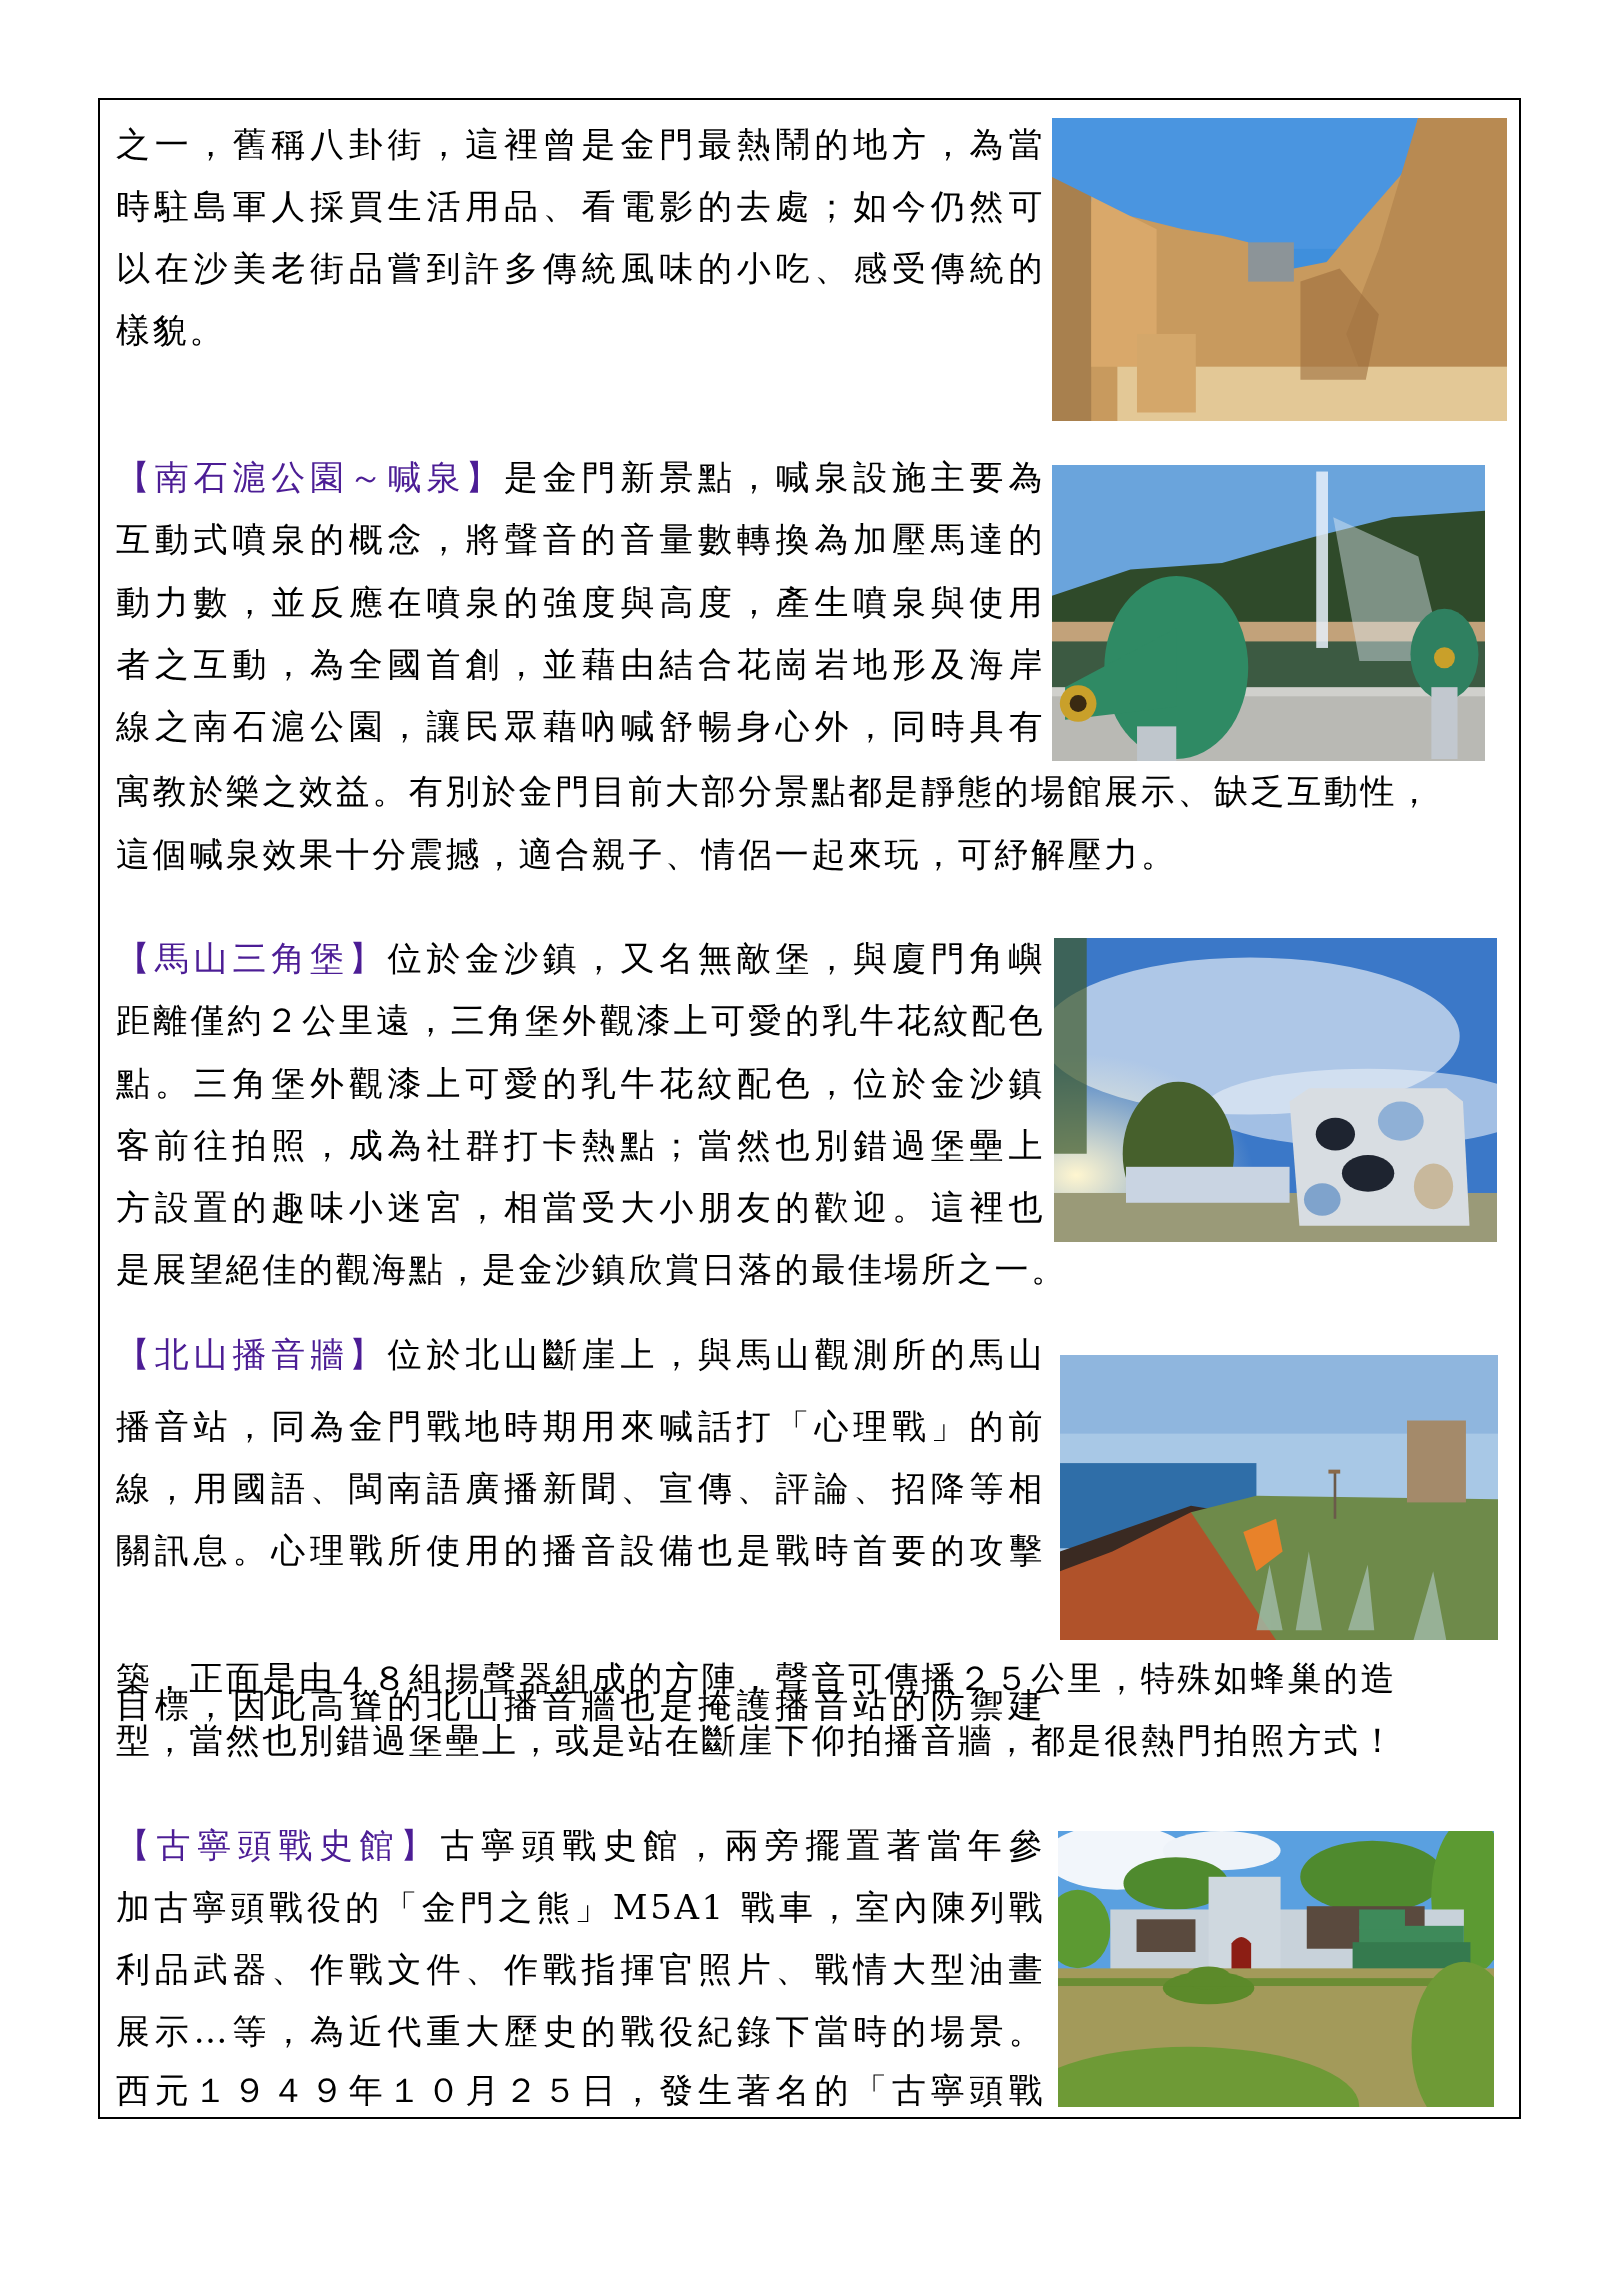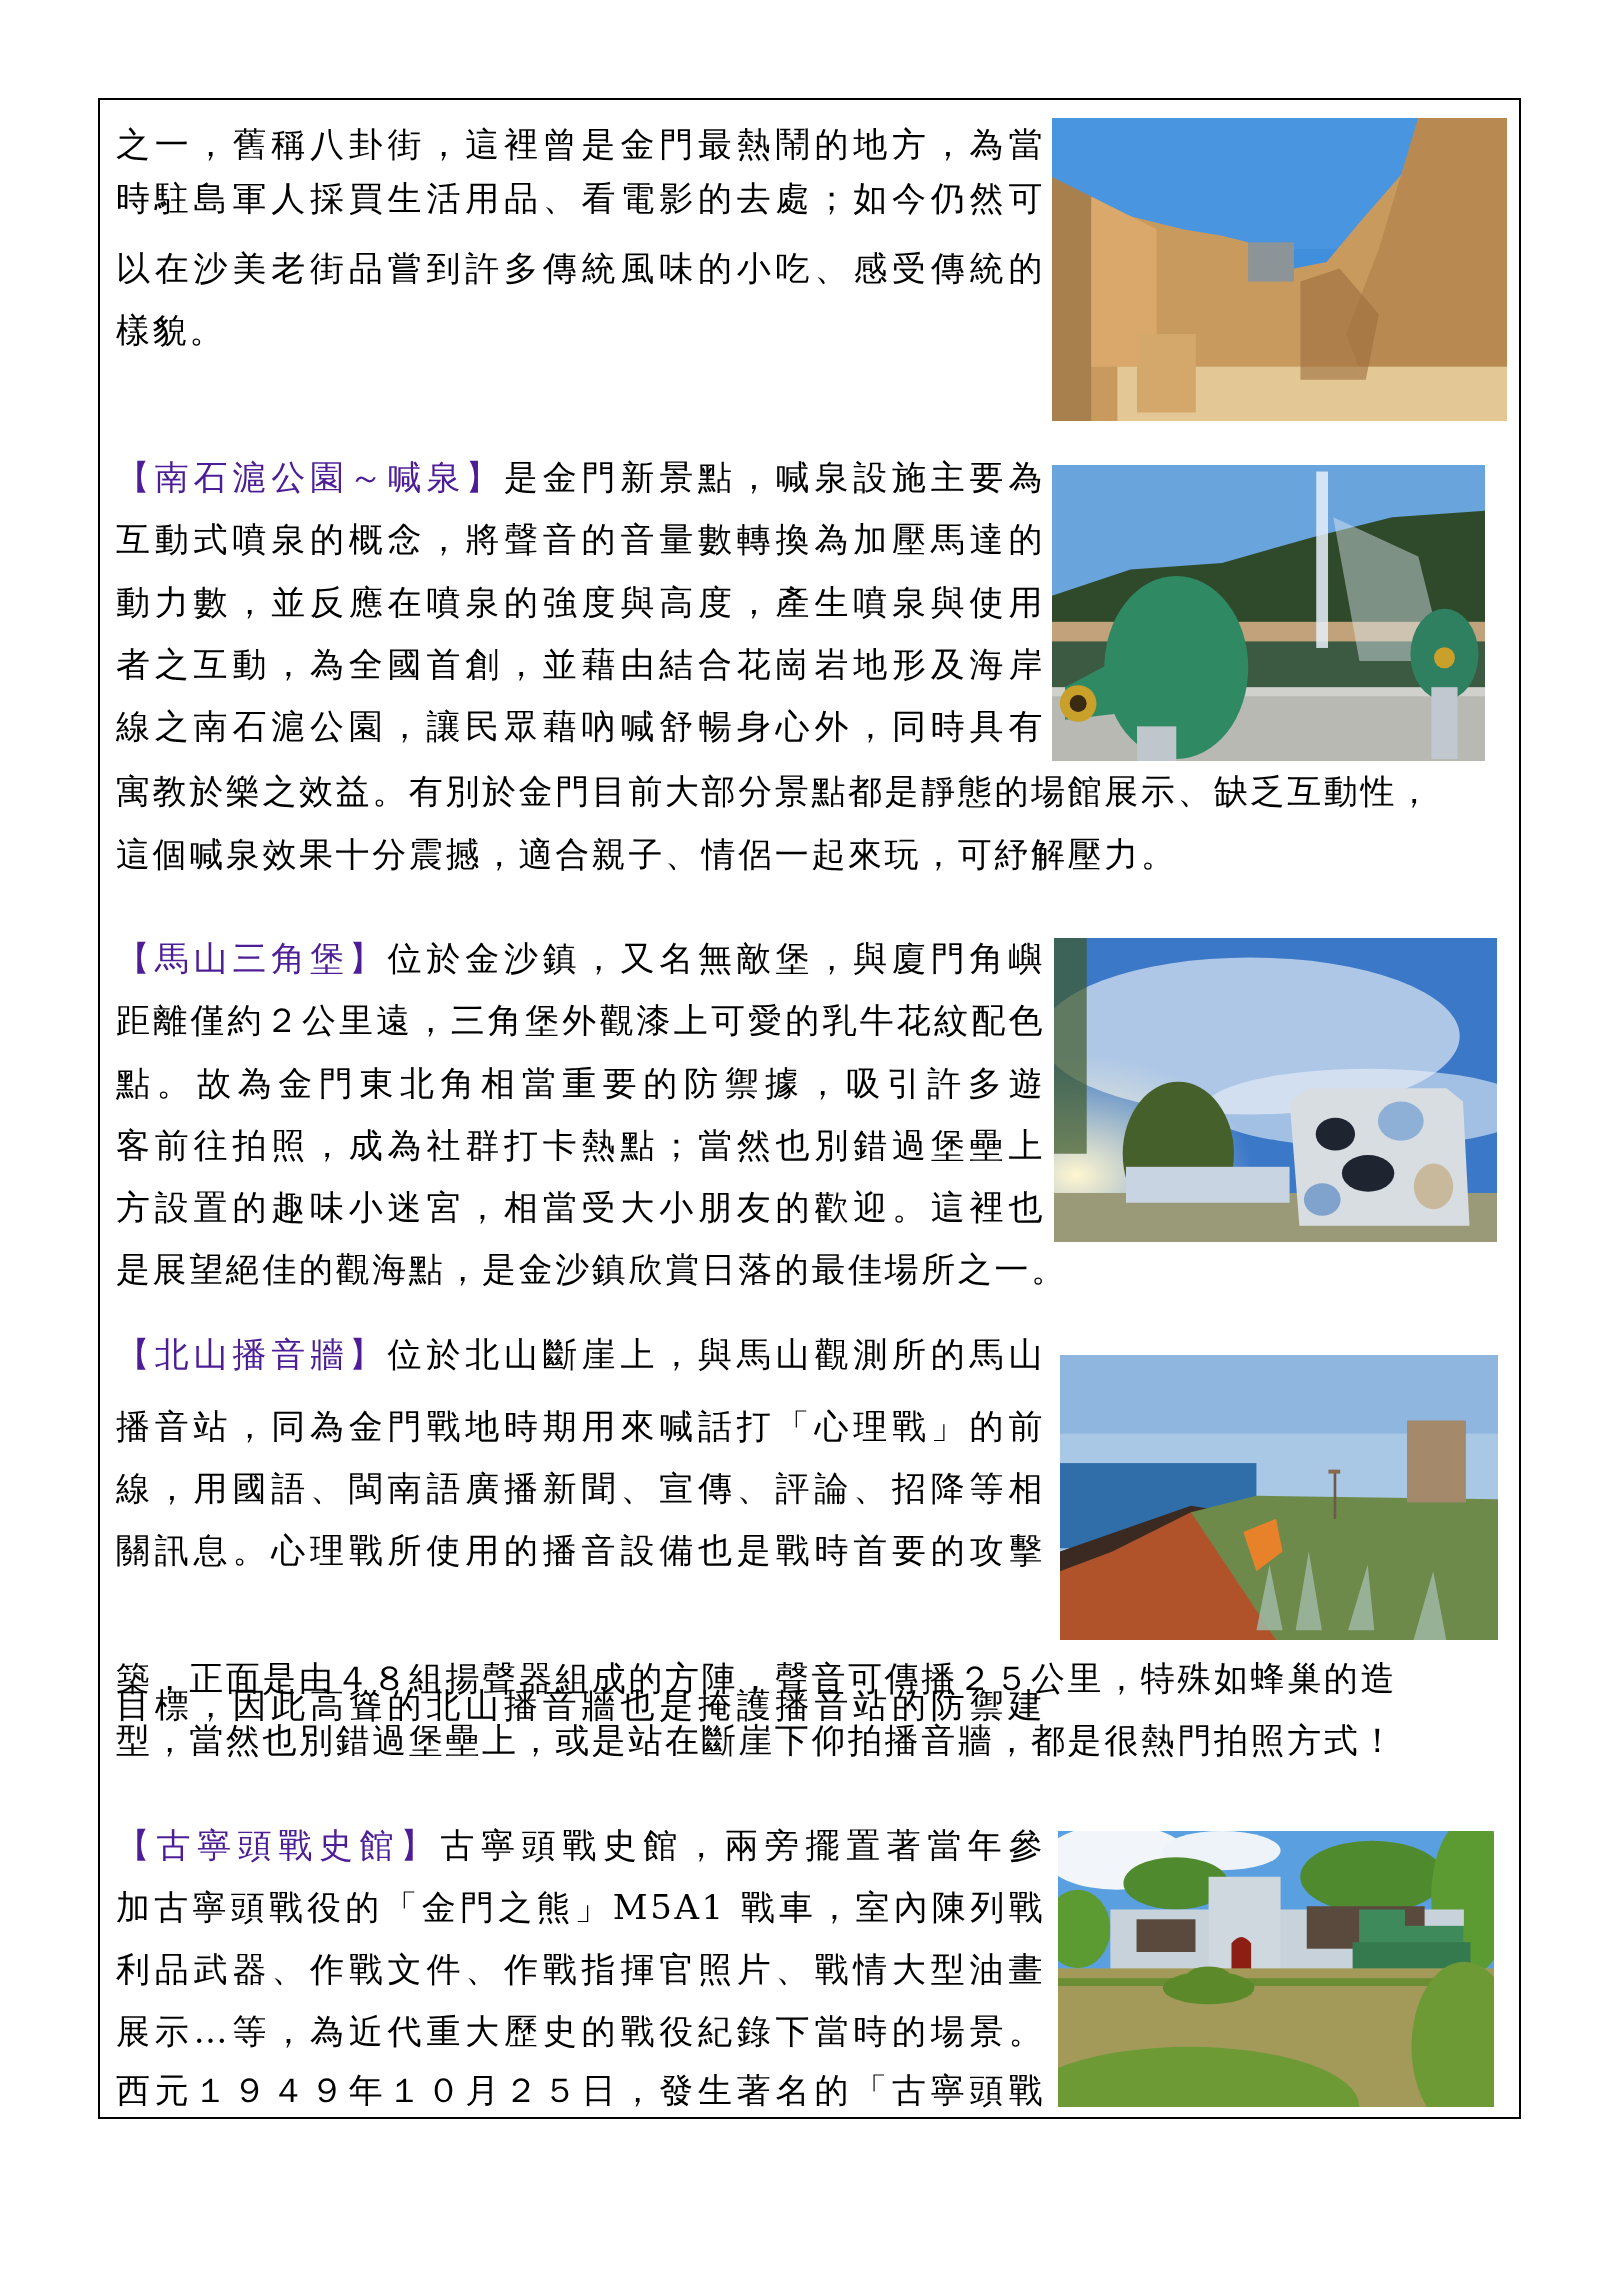--- a/index.html
+++ b/index.html
@@ -15,21 +15,21 @@
   .photo { position:absolute; overflow:hidden; }
   .photo svg { width:100%; height:100%; display:block; }
 </style>
 </head>
 <body>
 
 <div class="frame"></div>
 
 <div>
   <div class="line narrow" style="top:113px">之一，舊稱八卦街，這裡曾是金門最熱鬧的地方，為當</div>
-  <div class="line narrow" style="top:167px">時駐島軍人採買生活用品、看電影的去處；如今仍然可</div>
+  <div class="line narrow" style="top:175px">時駐島軍人採買生活用品、看電影的去處；如今仍然可</div>
   <div class="line narrow" style="top:237px">以在沙美老街品嘗到許多傳統風味的小吃、感受傳統的</div>
   <div class="line" style="top:299px">樣貌。</div>
   <div class="photo" style="left:1052px;top:118px;width:455px;height:303px">
     <svg viewBox="0 0 696 463" preserveAspectRatio="none">
       <rect width="696" height="463" fill="#3f8fdc"></rect>
       <rect y="0" width="696" height="200" fill="#4a95e0"></rect>
       <polygon points="0,90 40,120 120,150 200,170 260,180 300,190 320,240 420,220 470,160 540,80 560,0 696,0 696,463 0,463" fill="#c89a5e"></polygon>
       <polygon points="0,90 60,120 60,463 0,463" fill="#a8804e"></polygon>
       <polygon points="60,120 160,170 160,380 60,380" fill="#d9a86a"></polygon>
       <polygon points="560,0 696,0 696,463 500,463 450,330 500,200" fill="#b88a52"></polygon>
@@ -71,21 +71,21 @@
       <rect x="580" y="340" width="40" height="110" fill="#c2c8cf"></rect>
     </svg>
   </div>
 </div>
 
 <div>
   <div class="line narrow" style="top:927px">
     <span class="red">【馬山三角堡】</span><span>位於金沙鎮，又名無敵堡，與廈門角嶼</span>
   </div>
   <div class="line narrow" style="top:989px">距離僅約２公里遠，三角堡外觀漆上可愛的乳牛花紋配色</div>
-  <div class="line narrow" style="top:1052px">點。故為金門東北角相當重要的防禦據，吸引許多遊</div>
+  <div class="line narrow" style="top:1052px">點。三角堡外觀漆上可愛的乳牛花紋配色，位於金沙鎮</div>
   <div class="line narrow" style="top:1114px">客前往拍照，成為社群打卡熱點；當然也別錯過堡壘上</div>
   <div class="line narrow" style="top:1176px">方設置的趣味小迷宮，相當受大小朋友的歡迎。這裡也</div>
   <div class="line" style="top:1238px">是展望絕佳的觀海點，是金沙鎮欣賞日落的最佳場所之一。</div>
   <div class="photo" style="left:1054px;top:938px;width:443px;height:304px">
     <svg viewBox="0 0 677 465" preserveAspectRatio="none">
       <defs>
         <radialGradient id="sun" cx="0.05" cy="0.78" r="0.4">
           <stop offset="0" stop-color="#fff6d0"></stop>
           <stop offset="1" stop-color="#fff6d0" stop-opacity="0"></stop>
         </radialGradient>

